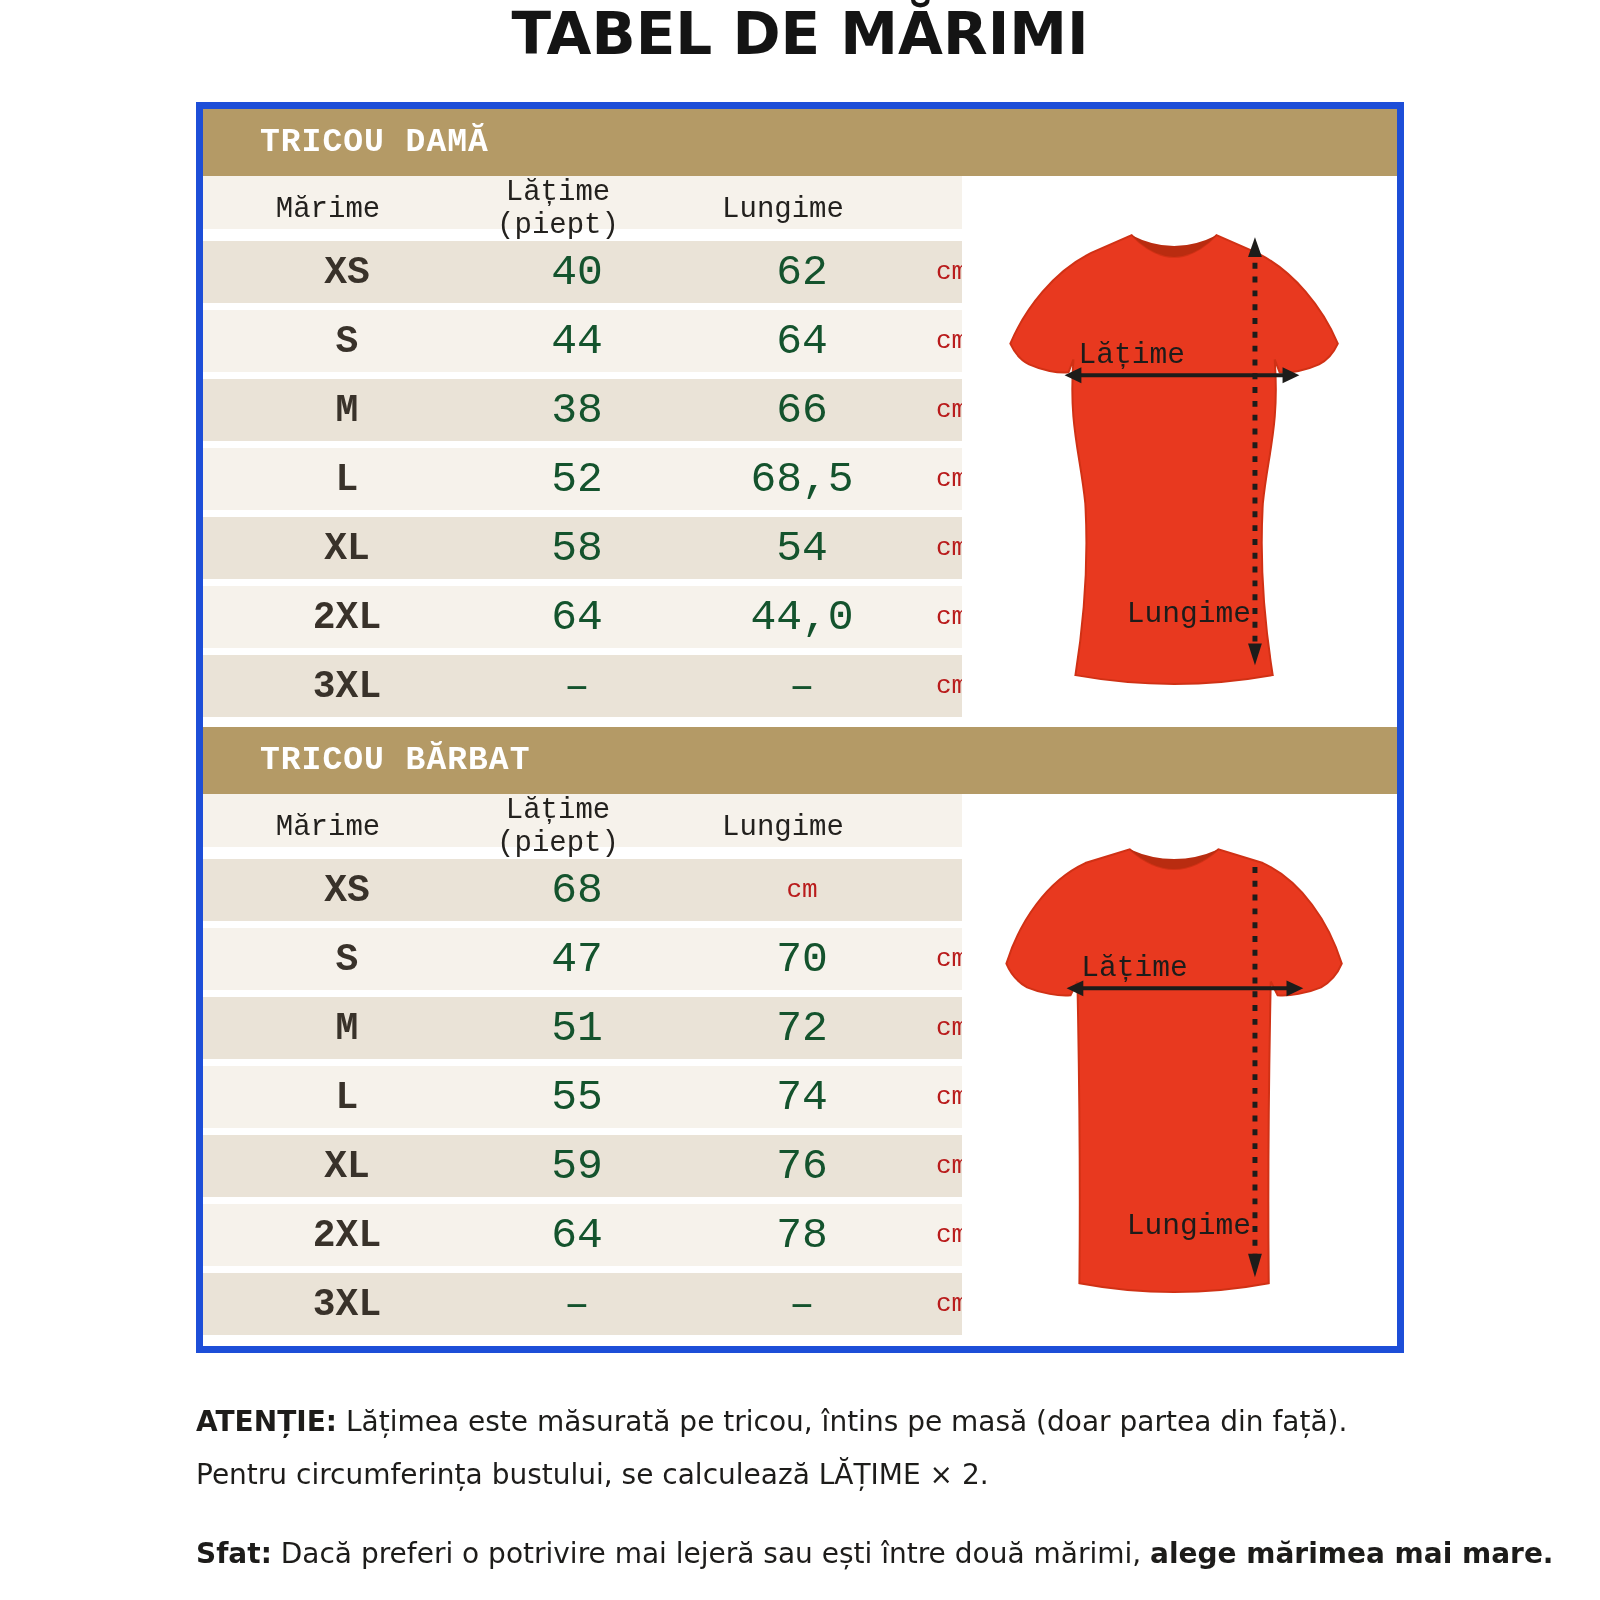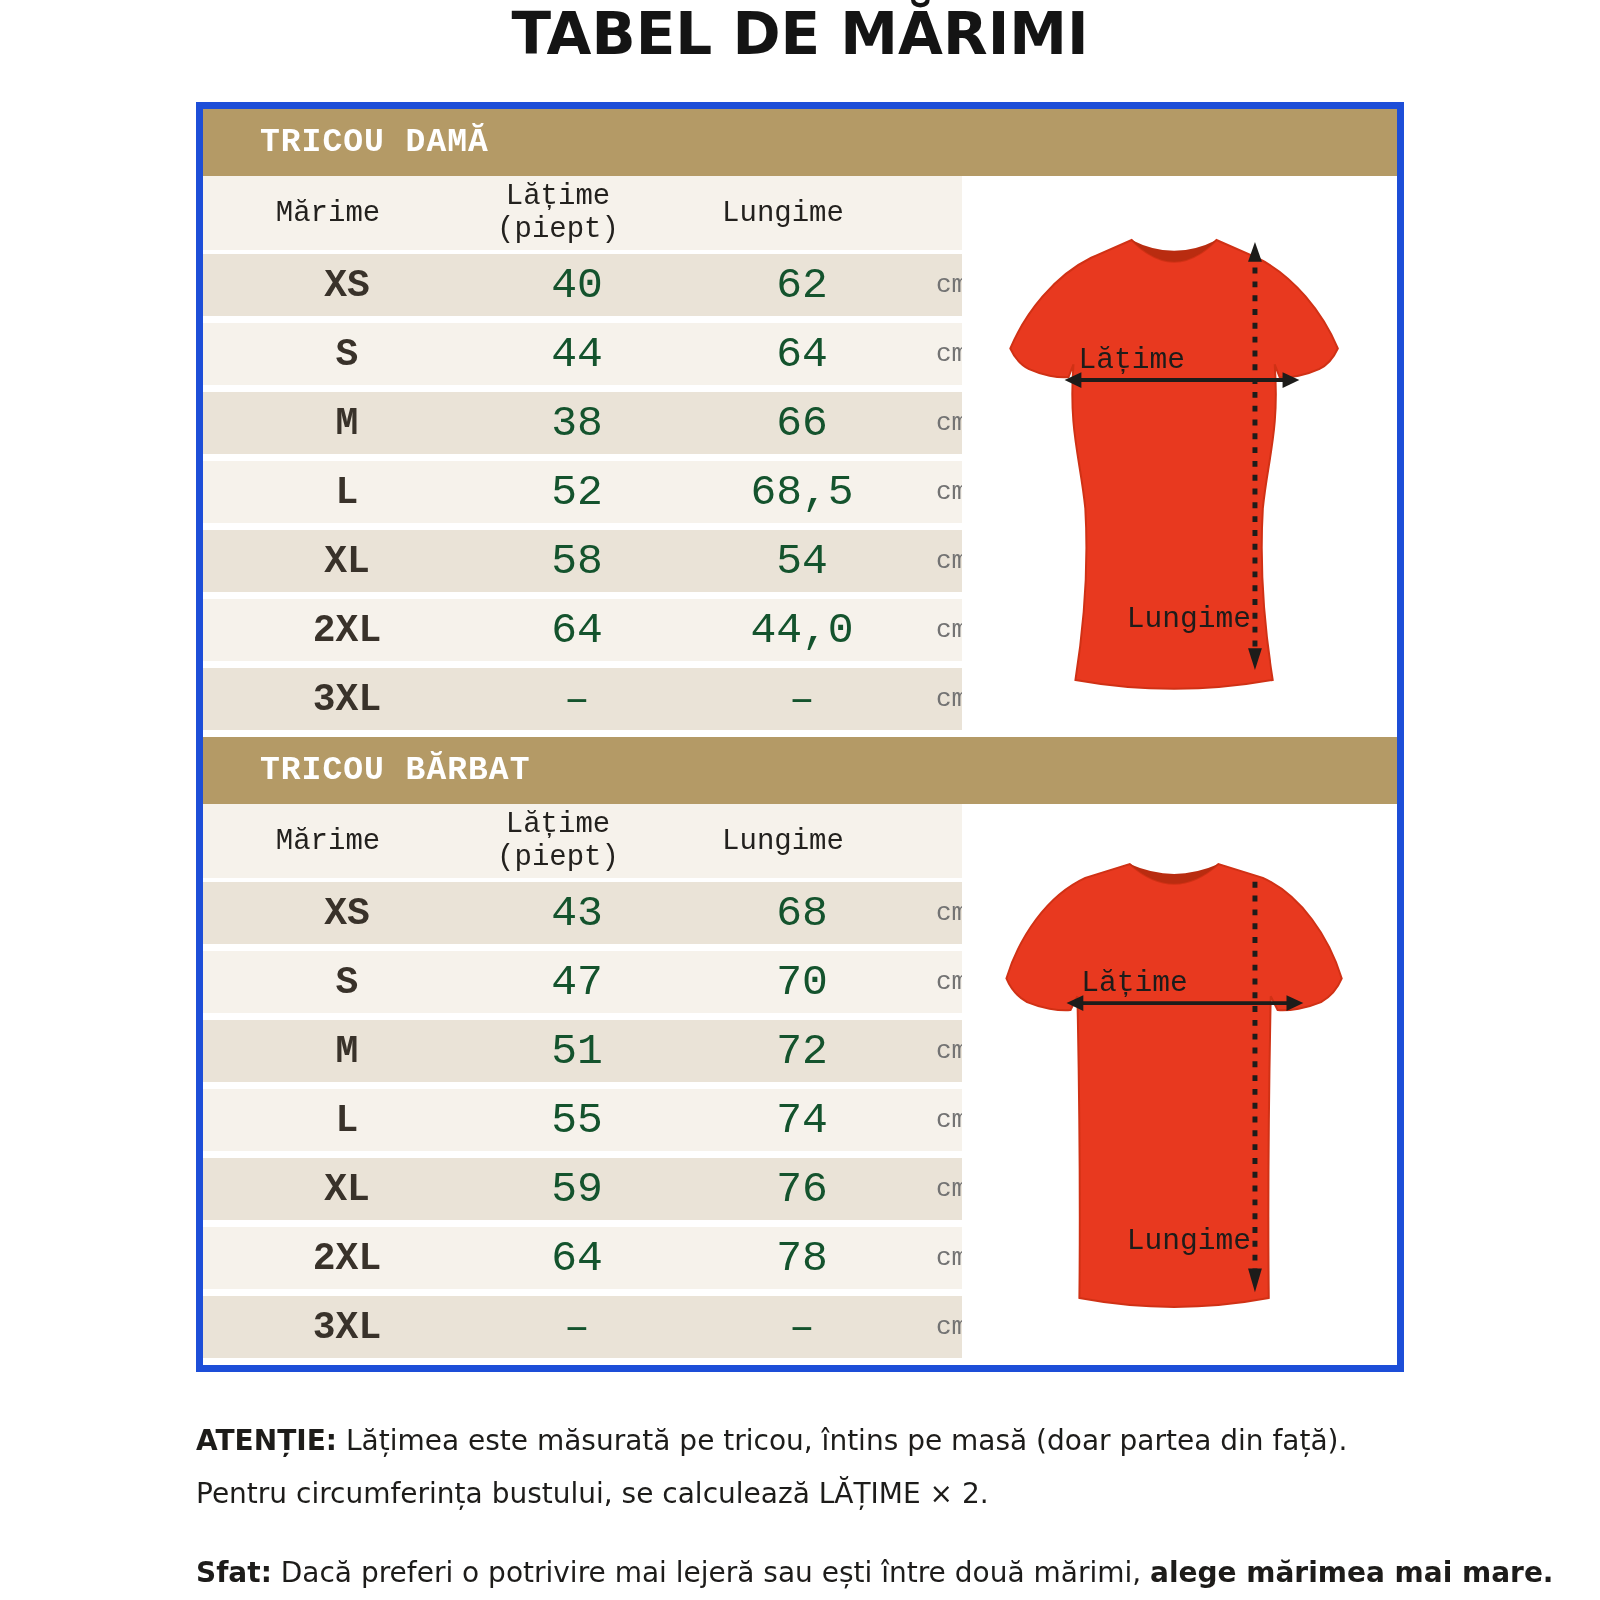--- a/index.html
+++ b/index.html
@@ -12,29 +12,29 @@
   .chart-box{ width:1208px; margin:34px 0 0 196px; border:7px solid #1d4ed8; background:#fff;font-family:Liberation Mono, monospace; }
 
   .band{ height:67px; background:#b49a66; display:flex; align-items:center; padding-left:57px; }
   .band span{ color:#ffffff; font-weight:800; font-size:33px; letter-spacing:1px; }
 
   .section-body{ display:flex; }
   .table-col{ width:759px; }
   .figure-col{ flex:1; position:relative; background:#fff; }
 
   .grid-row{ display:grid; grid-template-columns:250px 210px 240px 59px; align-items:center; }
-  .head-row{ height:74px; background:#f6f2eb; margin-bottom:4px; }
+  .head-row{ height:53px; background:#f6f2eb; margin-bottom:12px; }
   .head-row .col-h{ text-align:center; font-size:29px; color:#23211e; }
 
   .t-row{ height:62px; margin-bottom:7px;padding-left:19px; }
   .t-row.beige{ background:#eae3d7; }
   .t-row.cream{ background:#f6f2eb; }
   .t-row .c-size{ text-align:center; font-size:38px; font-weight:800; color:#39322a; }
   .t-row .c-val{ text-align:center; font-size:43px; font-weight:400; color:#14532d; }
-  .t-row .c-unit{ text-align:center; font-size:26px; color:#737373; }
+  .t-row .c-unit{ text-align:center; font-size:26px; color:#b91c1c; }
 
   .figure-col svg{ width:100%; height:100%; display:block; }
 
   .notes{ margin:42px 0 0 196px; font-size:28px; line-height:1.9; color:#1d1c1a; }
   .notes .b{ font-weight:800; }
   .tip{ margin-top:26px; }
 </style>
 </head>
 <body>
 
@@ -143,21 +143,20 @@
     <div class="table-col">
       <div class="grid-row head-row">
         <div class="col-h">Mărime</div>
         <div class="col-h">Lățime (piept)</div>
         <div class="col-h">Lungime</div>
         <div class="col-h"></div>
       </div>
 
         <div class="grid-row t-row beige">
           <div class="c-size">XS</div>
-          <div class="c-val">43</div>
           <div class="c-val">68</div>
           <div class="c-unit">cm</div>
         </div>
 
         <div class="grid-row t-row cream">
           <div class="c-size">S</div>
           <div class="c-val">47</div>
           <div class="c-val">70</div>
           <div class="c-unit">cm</div>
         </div>

